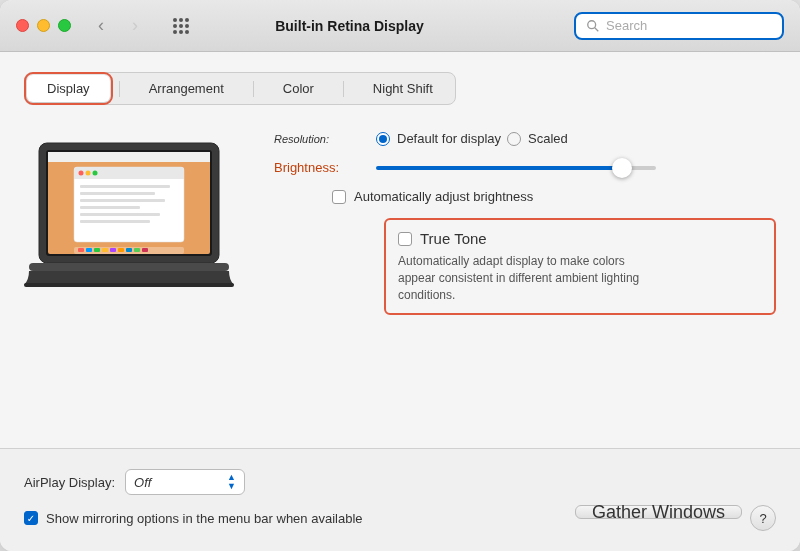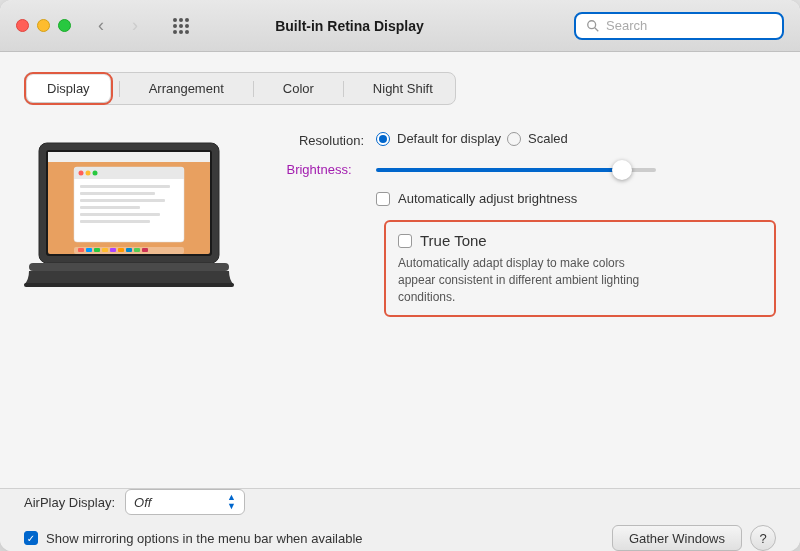--- a/index.html
+++ b/index.html
@@ -189,27 +189,27 @@
       padding-top: 6px;
     }
 
     .setting-row {
       display: flex;
       align-items: flex-start;
       gap: 12px;
     }
 
     .setting-label {
-      font-size: 13px;
+      font-size: 11px;
       color: #333;
       font-weight: 500;
       width: 90px;
-      text-align: right;
       padding-top: 2px;
       flex-shrink: 0;
+      font-style: italic;
     }
 
     .setting-controls {
       display: flex;
       flex-direction: row;
       gap: 6px;
     }
 
     .radio-option {
       display: flex;
@@ -247,24 +247,24 @@
 
     
     .brightness-row {
       display: flex;
       align-items: center;
       gap: 12px;
     }
 
     .brightness-label {
       font-size: 13px;
-      color: #a21caf;
+      color: #c2410c;
       font-weight: 500;
       width: 90px;
-      text-align: center;
+      text-align: left;
       flex-shrink: 0;
     }
 
     .slider-container {
       display: flex;
       align-items: center;
       width: 280px;
     }
 
     .slider-track {
@@ -333,21 +333,21 @@
       font-size: 12px;
       color: #555;
       line-height: 1.4;
       max-width: 260px;
     }
 
     
     .bottom-bar {
       background: #f0f0f0;
       border-top: 1px solid #d0d0d0;
-      padding: 0 24px;
+      padding: 20px 24px;
       display: flex;
       flex-direction: column;
       gap: 10px;
     }
 
     .airplay-row {
       display: flex;
       align-items: center;
       gap: 10px;
     }
@@ -407,24 +407,24 @@
     .bottom-buttons {
       display: flex;
       gap: 8px;
     }
 
     .gather-btn {
       background: linear-gradient(180deg, #f5f5f5 0%, #e0e0e0 100%);
       border: 1px solid #bbb;
       border-radius: 6px;
       padding: 5px 16px;
-      font-size: 13px;
-      color: #333;
-      cursor: pointer;
-      height: 26px;
+      font-size: 18px;
+      color: #333;
+      cursor: pointer;
+      height: 14px;
       display: flex;
       align-items: center;
       text-align: right;
     }
 
     .help-btn {
       background: linear-gradient(180deg, #f5f5f5 0%, #e0e0e0 100%);
       border: 1px solid #bbb;
       border-radius: 50%;
       width: 26px;
@@ -575,21 +575,21 @@
 
         <div class="brightness-row">
           <div class="brightness-label">Brightness:</div>
           <div class="slider-container">
             <div class="slider-track">
               <div class="slider-thumb"></div>
             </div>
           </div>
         </div>
 
-        <div style="margin-left: 102px;">
+        <div style="margin-left: 58px;">
           <div class="checkbox-row">
             <div class="checkbox"></div>
             <span>Automatically adjust brightness</span>
           </div>
         </div>
 
         <div class="truetone-section">
           <div class="checkbox-row">
             <div class="checkbox"></div>
             <span style="font-size:15px; color:#333;">True Tone</span>

